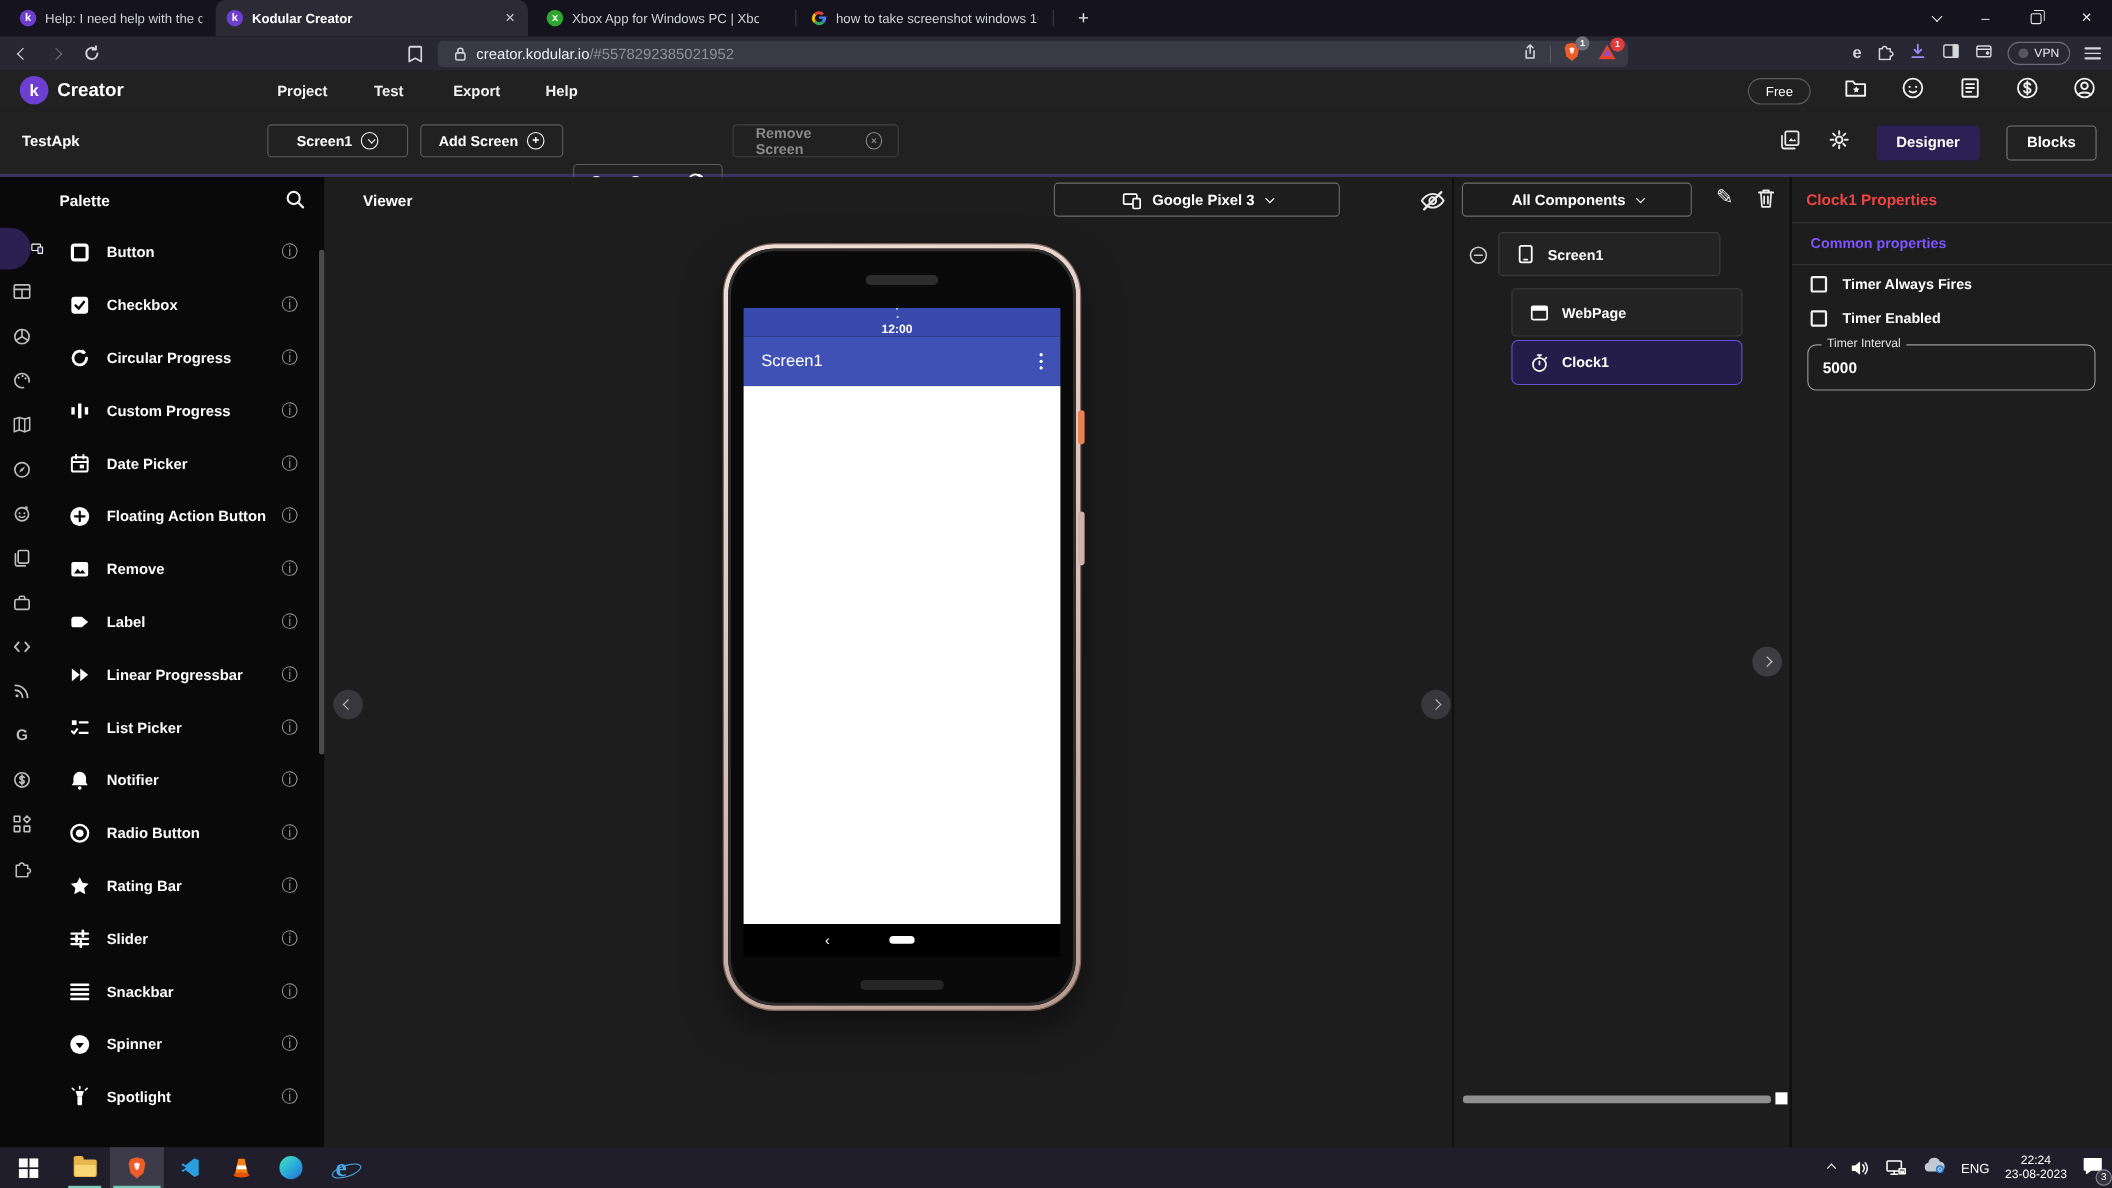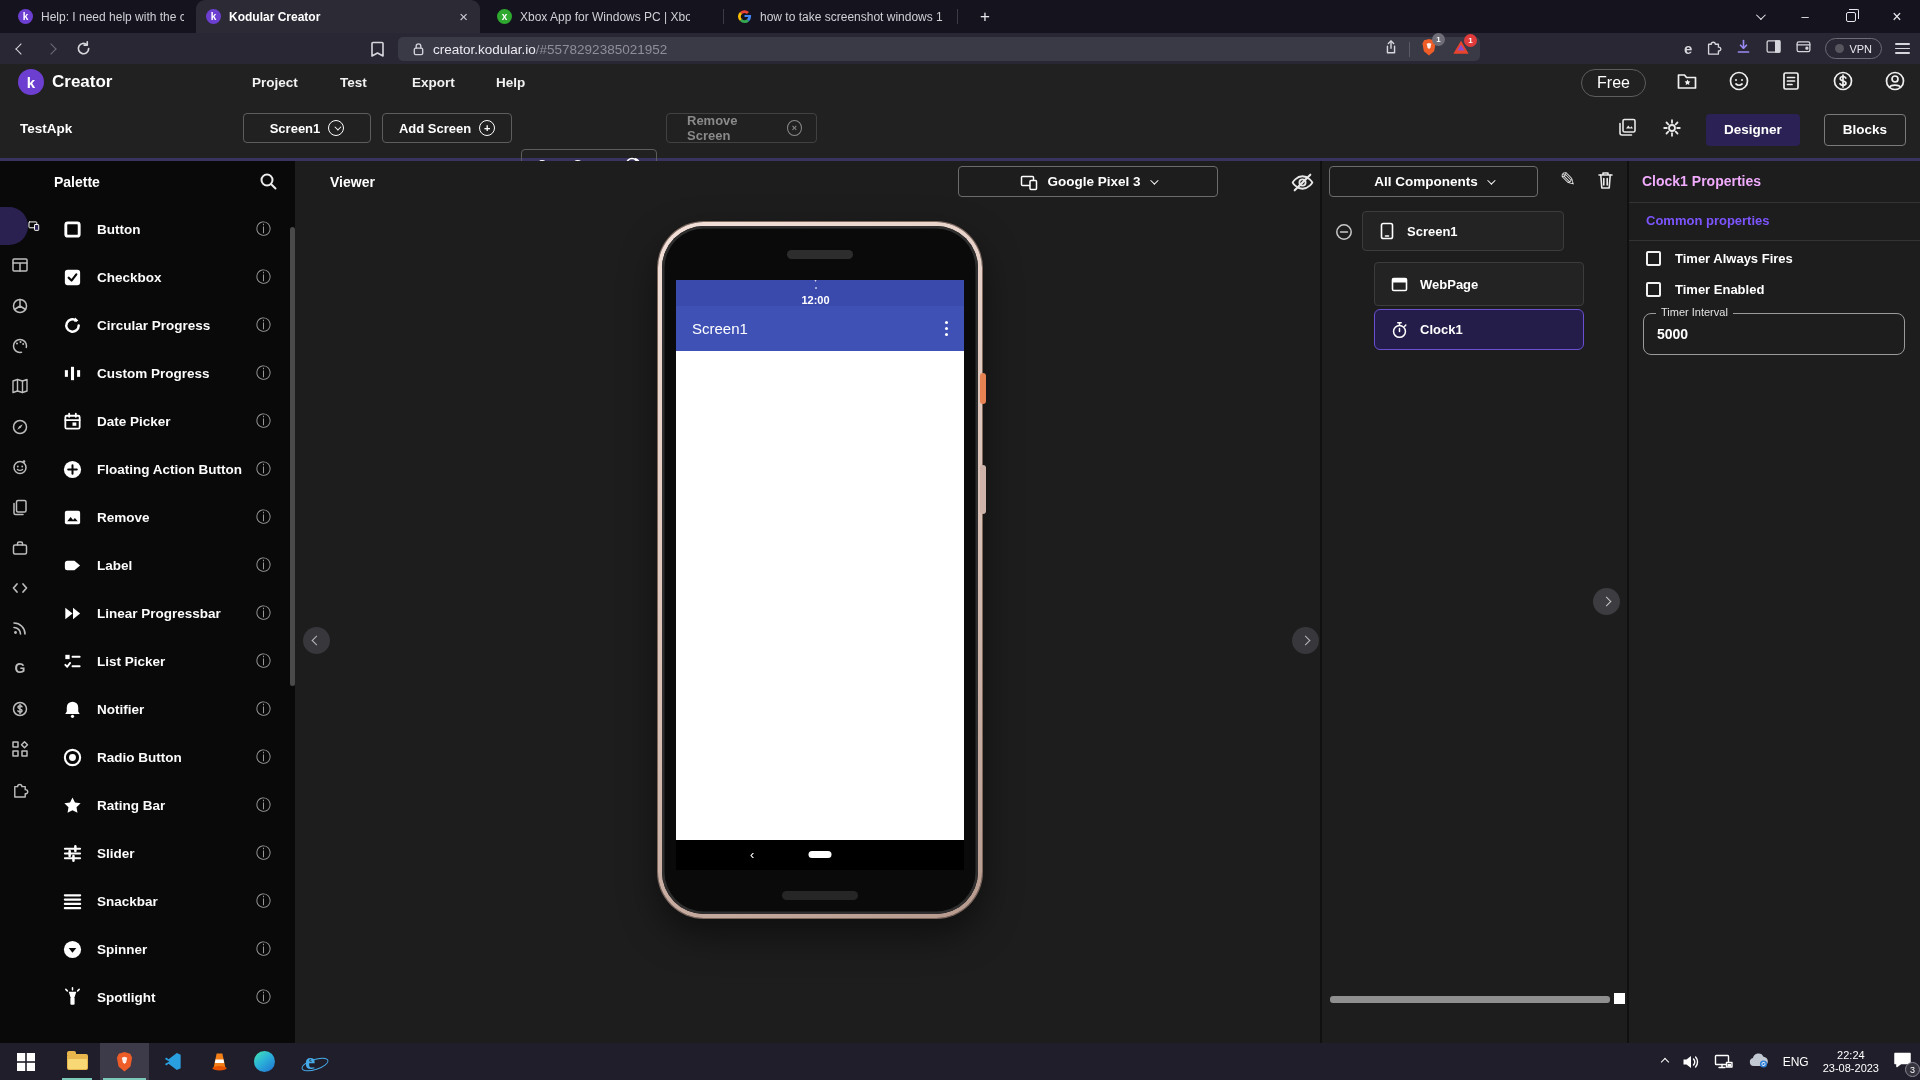--- a/index.html
+++ b/index.html
@@ -41,21 +41,21 @@
   .vpndot { width:9px; height:9px; border-radius:50%; background:#57565f; }
   .hamb { display:flex; flex-direction:column; gap:3px; }
   .hamb i { width:15px; height:1.8px; background:#d6d6dd; border-radius:1px; }
 
   
   .khead { position:absolute; left:0; top:64px; width:1920px; height:37px; background:#212121; }
   .klogo { position:absolute; left:18px; top:5px; width:26px; height:26px; border-radius:50%; background:#6d3fd1; color:#fff; font-weight:bold; font-size:15px; display:flex; align-items:center; justify-content:center; }
   .kbrand { position:absolute; left:52px; top:8px; font-size:17px; font-weight:bold; color:#fff; }
   .kmenu-item { position:absolute; top:11px; font-size:13.5px; font-weight:600; color:#f2f2f2; }
   .khead-right { position:absolute; right:0; top:0; height:37px; display:flex; align-items:center; gap:30px; padding-right:14px; color:#f0f0f0; }
-  .freepill { border:1px solid #5d5d5d; border-radius:15px; padding:4px 15px; font-size:16px; color:#fff; }
+  .freepill { border:1px solid #5d5d5d; border-radius:15px; padding:4px 15px; font-size:12px; color:#fff; }
 
   
   .stoolbar { position:absolute; left:0; top:101px; width:1920px; height:60px; background:#212121; border-bottom:3px solid #39335f; }
   .projname { position:absolute; left:20px; top:20px; font-size:13.5px; font-weight:600; color:#fff; }
   .sbtn { position:absolute; top:12px; height:30px; border:1px solid #5d5d5d; border-radius:4px; display:flex; align-items:center; justify-content:center; gap:8px; font-size:13px; font-weight:600; color:#fff; padding:0 14px; }
   .sbtn.disabled { color:#8a8a8a; border-color:#414141; }
   .circ-ic { width:16px; height:16px; border:1.5px solid currentColor; border-radius:50%; display:flex; align-items:center; justify-content:center; font-size:11px; }
   .stool-right { position:absolute; right:0; top:0; height:57px; display:flex; align-items:center; gap:24px; padding-right:14px; }
   .viewbtn { height:32px; border-radius:4px; display:flex; align-items:center; padding:0 18px; font-size:13.5px; font-weight:600; color:#fff; }
   .viewbtn.designer { background:#2b2154; }
@@ -109,21 +109,21 @@
   .compic { position:absolute; top:9px; color:#e8e8e8; }
   .minuscirc { position:absolute; left:13px; top:62px; color:#c9c9c9; }
   .trow { position:absolute; display:flex; align-items:center; gap:12px; padding-left:16px; background:#232323; border:1px solid #3c3c3c; border-radius:4px; color:#fff; font-size:13px; font-weight:600; }
   .trow.sel { background:#251d49; border:1.5px solid #6a4fd0; border-radius:6px; }
   .hscroll { position:absolute; left:8px; top:835px; width:280px; height:7px; background:#8f8f8f; border-radius:3px; }
   .hscroll-box { position:absolute; left:292px; top:832px; width:11px; height:11px; background:#fff; }
   .panel-expand { position:absolute; left:271px; top:427px; width:27px; height:27px; border-radius:50%; background:#3c3c41; color:#c9c9c9; display:flex; align-items:center; justify-content:center; }
 
   
   .props { position:relative; flex:1; background:#1d1d1d; border-left:2px solid #101010; }
-  .props-title { position:absolute; left:13px; top:12px; font-size:14px; font-weight:600; color:#f0abfc; }
+  .props-title { position:absolute; left:13px; top:12px; font-size:14px; font-weight:600; color:#ef4444; }
   .props hr { position:absolute; left:0; width:100%; border:none; border-top:1px solid #333; }
   .props-section { position:absolute; left:17px; top:52px; font-size:13px; font-weight:600; color:#7d55ff; }
   .cbrow { position:absolute; left:17px; display:flex; align-items:center; gap:14px; }
   .cbbox { width:15px; height:15px; border:2px solid #f2f2f2; border-radius:2px; }
   .cblabel { font-size:13px; font-weight:600; color:#fff; }
   .tfield { position:absolute; left:14px; top:152px; width:262px; height:42px; border:1px solid #9a9a9a; border-radius:8px; }
   .tfield-label { position:absolute; left:12px; top:-8px; background:#1d1d1d; padding:0 5px; font-size:11px; color:#e2e2e2; }
   .tfield input { position:absolute; inset:0; background:transparent; border:none; outline:none; color:#fff; font-size:14px; font-weight:600; padding-left:13px; font-family:inherit; width:100%; }
 
   

